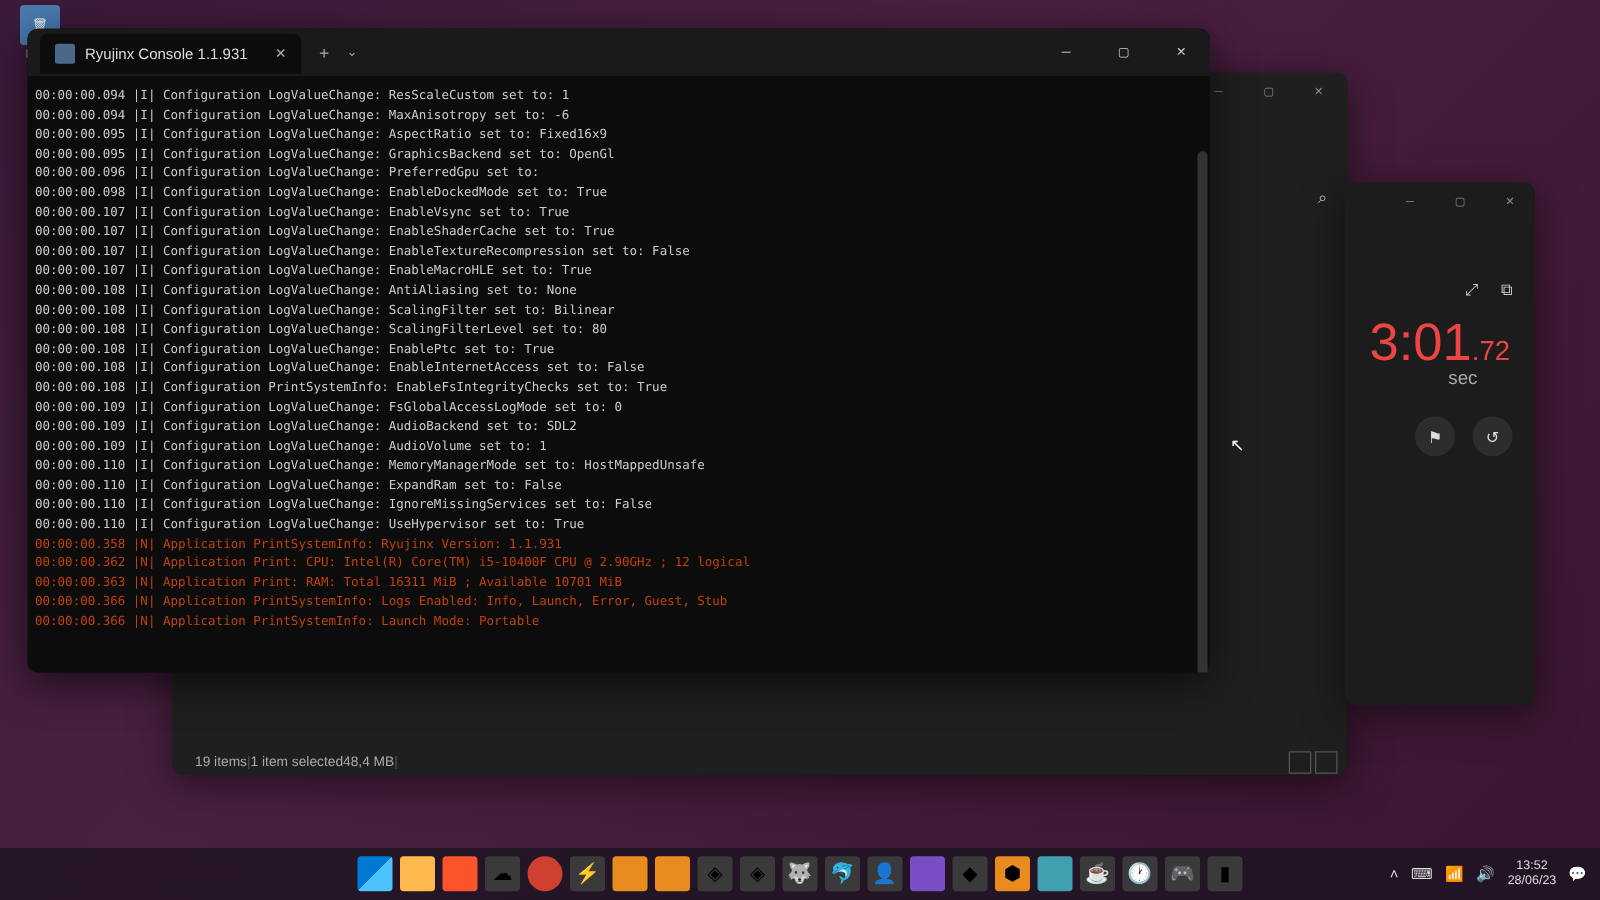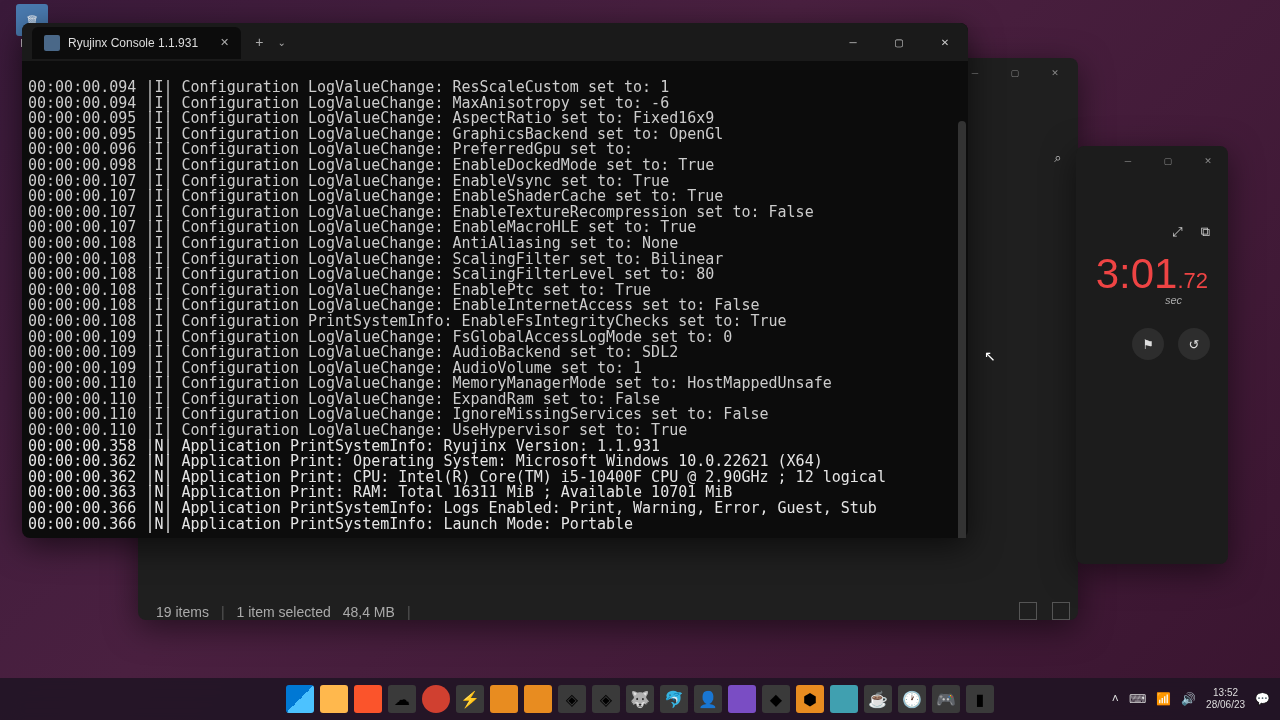--- a/index.html
+++ b/index.html
@@ -45,50 +45,50 @@
 .console-tab .tab-icon {
   width: 16px; height: 16px; background: #4a6888; border-radius: 2px;
 }
 .tab-close { color: #aaa; font-size: 11px; margin-left: 14px; cursor: pointer; }
 .tab-add { color: #aaa; margin-left: 14px; font-size: 14px; }
 .tab-dropdown { color: #aaa; margin-left: 14px; font-size: 10px; }
 .titlebar-spacer { flex: 1; }
 .win-btn { width: 46px; height: 38px; display: flex; align-items: center; justify-content: center; color: #ccc; font-size: 10px; }
 
 .console-body {
-  flex: 1; padding: 19px 6px;
-  font-family: Consolas, monospace; font-size: 15px; line-height: 15.6px;
+  flex: 1; padding: 8px 6px;
+  font-family: Consolas, monospace; font-size: 10px; line-height: 15.6px;
   color: #ccc; overflow: hidden; position: relative;
 }
 .console-scrollbar {
   position: absolute; right: 2px; top: 60px; width: 8px; height: 420px;
   background: #333; border-radius: 4px;
 }
 .log-line { white-space: pre; }
-.log-line.notice { color: #e5e5e5; }
+.log-line.notice { color: #c2410c; }
 
 
 .explorer-window {
   position: absolute; top: 58px; left: 138px;
   width: 940px; height: 562px;
   background: #1f1f1f; border-radius: 8px;
   box-shadow: 0 8px 32px rgba(0,0,0,0.5);
   z-index: -1;
 }
 .explorer-strip {
   position: absolute; top: 480px; left: 158px;
   width: 132px; height: 30px; color: #ddd; font-size: 12px;
   display: flex; align-items: center; gap: 6px;
 }
 .explorer-strip .net-icon { width: 16px; height: 12px; background: #4a8ac0; border-radius: 2px; }
 
 .explorer-status {
   position: absolute; top: 600px; left: 148px;
-  width: 930px; height: 20px; color: #aaa; font-size: 14px;
-  display: flex; align-items: flex-end; gap: 12px; padding: 0 8px;
+  width: 930px; height: 20px; color: #aaa; font-size: 11px;
+  display: flex; align-items: center; gap: 0; padding: 0 8px;
 }
 .explorer-status .divider { color: #555; }
 .explorer-status .spacer { flex: 1; }
 .view-btn { width: 18px; height: 18px; border: 1px solid #555; margin-left: 3px; }
 
 .explorer-winctl {
   position: absolute; top: 58px; right: 205px;
   display: flex; z-index: 0;
 }
 .explorer-winctl .win-btn { width: 40px; height: 30px; font-size: 9px; color: #888; }
@@ -113,21 +113,21 @@
 .clock-tools {
   display: flex; justify-content: flex-end; gap: 18px;
   padding: 48px 18px 0 0; color: #ccc; font-size: 13px;
 }
 .clock-time {
   margin-top: 10px; text-align: right; padding-right: 20px;
   color: #ef4444; font-weight: 300;
 }
 .clock-time .big { font-size: 42px; }
 .clock-time .small { font-size: 22px; }
-.clock-label { text-align: right; padding-right: 46px; color: #aaa; font-size: 11px; margin-top: -4px; font-style: italic; }
+.clock-label { text-align: right; padding-right: 46px; color: #aaa; font-size: 15px; margin-top: -4px; }
 .clock-controls {
   display: flex; justify-content: flex-end; gap: 14px;
   padding: 22px 18px 0 0;
 }
 .clock-btn {
   width: 32px; height: 32px; border-radius: 16px;
   background: #2d2d2d; color: #ddd;
   display: flex; align-items: center; justify-content: center; font-size: 13px;
 }
 
@@ -230,24 +230,23 @@
       <div class="log-line">00:00:00.108 |I| Configuration LogValueChange: EnableInternetAccess set to: False</div>
       <div class="log-line">00:00:00.108 |I| Configuration PrintSystemInfo: EnableFsIntegrityChecks set to: True</div>
       <div class="log-line">00:00:00.109 |I| Configuration LogValueChange: FsGlobalAccessLogMode set to: 0</div>
       <div class="log-line">00:00:00.109 |I| Configuration LogValueChange: AudioBackend set to: SDL2</div>
       <div class="log-line">00:00:00.109 |I| Configuration LogValueChange: AudioVolume set to: 1</div>
       <div class="log-line">00:00:00.110 |I| Configuration LogValueChange: MemoryManagerMode set to: HostMappedUnsafe</div>
       <div class="log-line">00:00:00.110 |I| Configuration LogValueChange: ExpandRam set to: False</div>
       <div class="log-line">00:00:00.110 |I| Configuration LogValueChange: IgnoreMissingServices set to: False</div>
       <div class="log-line">00:00:00.110 |I| Configuration LogValueChange: UseHypervisor set to: True</div>
       <div class="log-line notice">00:00:00.358 |N| Application PrintSystemInfo: Ryujinx Version: 1.1.931</div>
-      <div class="log-line notice">00:00:00.362 |N| Application Print: Operating System: Microsoft Windows 10.0.22621 (X64)</div>
       <div class="log-line notice">00:00:00.362 |N| Application Print: CPU: Intel(R) Core(TM) i5-10400F CPU @ 2.90GHz ; 12 logical</div>
       <div class="log-line notice">00:00:00.363 |N| Application Print: RAM: Total 16311 MiB ; Available 10701 MiB</div>
-      <div class="log-line notice">00:00:00.366 |N| Application PrintSystemInfo: Logs Enabled: Print, Warning, Error, Guest, Stub</div>
+      <div class="log-line notice">00:00:00.366 |N| Application PrintSystemInfo: Logs Enabled: Info, Launch, Error, Guest, Stub</div>
       <div class="log-line notice">00:00:00.366 |N| Application PrintSystemInfo: Launch Mode: Portable</div>
     </div>
 </div>
 
 <div class="clock-window">
   <div class="clock-titlebar">
     <div class="win-btn">─</div>
     <div class="win-btn">▢</div>
     <div class="win-btn">✕</div>
   </div>

